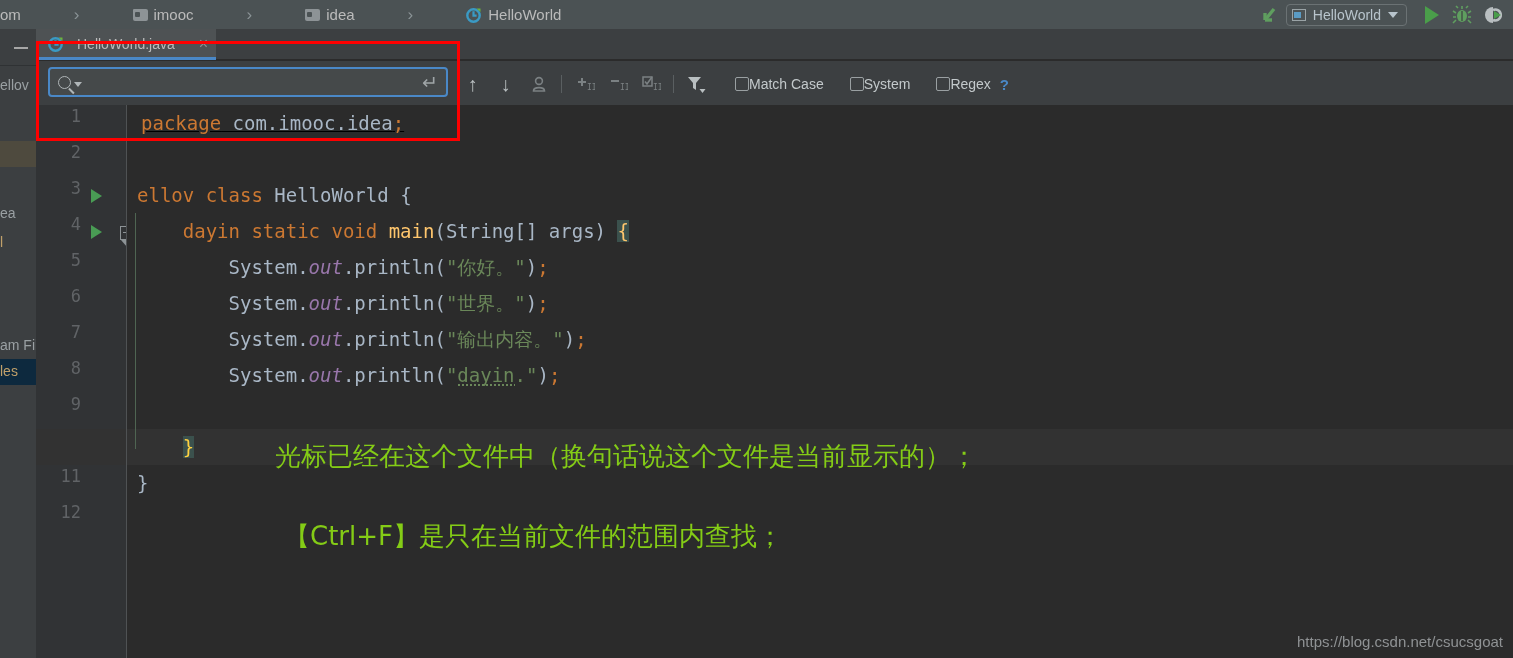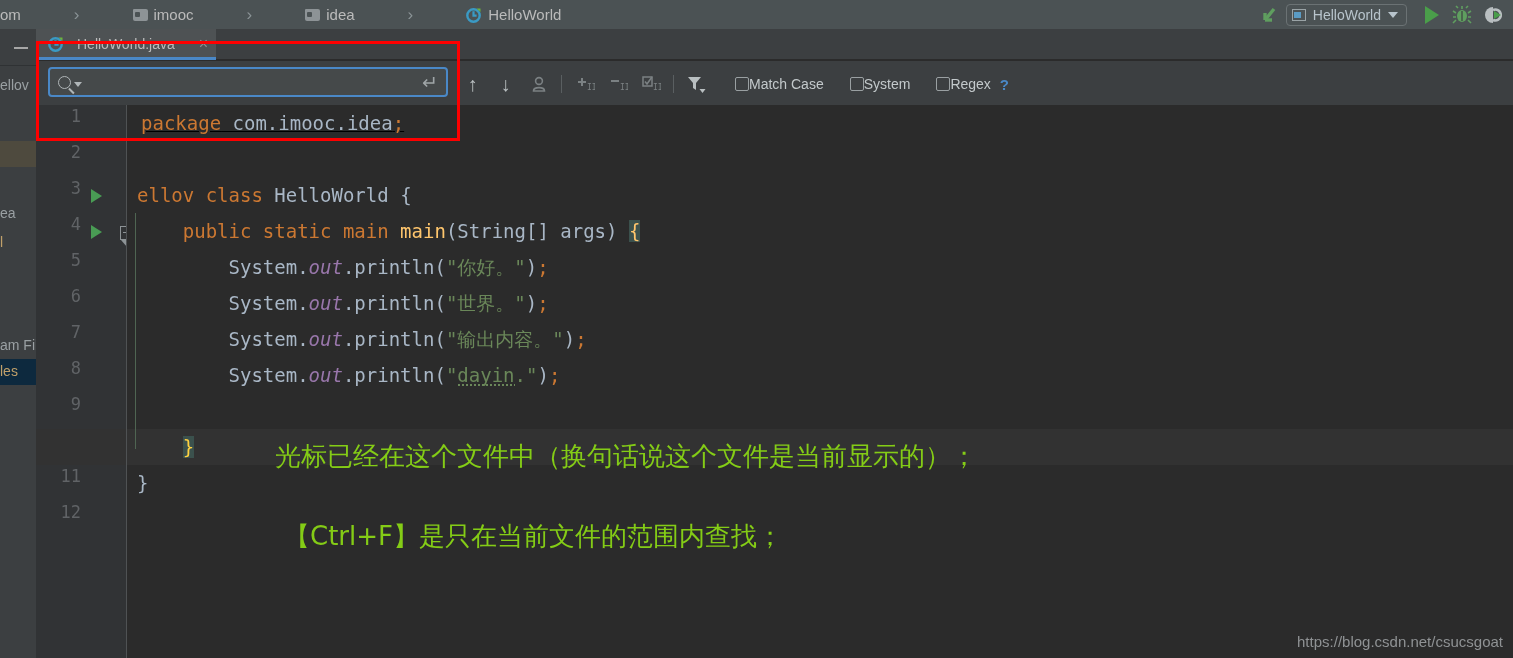--- a/index.html
+++ b/index.html
@@ -325,21 +325,21 @@
 
     <div class="hl-row" style="top:324px;"></div>
 
     <div class="indentguide" style="left:-1px; top:0px;  height:553px; background:#4f5254;"></div>
     <div class="indentguide" style="left:8px;  top:108px; height:236px; background:#4f6552;"></div>
 
     <div class="codeline" style="top:0px; left:14px;text-decoration:underline;"><span class="k">package</span><span class="tp"> com.imooc.idea</span><span class="semi">;</span></div>
 
     <div class="codeline" style="top:72px; left:10px;"><span class="k">ellov</span><span class="k"> class</span><span class="cl"> HelloWorld</span><span class="br"> {</span></div>
 
-    <div class="codeline" style="top:108px; left:10px;"><span>&nbsp;&nbsp;&nbsp;&nbsp;</span><span class="k">public static main</span><span class="nm2"> main</span><span class="tp">(String[] args) </span><span class="brace-hl">{</span></div>
+    <div class="codeline" style="top:108px; left:10px;"><span>&nbsp;&nbsp;&nbsp;&nbsp;</span><span class="k">dayin static void</span><span class="nm2"> main</span><span class="tp">(String[] args) </span><span class="brace-hl">{</span></div>
 
     <div class="codeline" style="top:144px; left:10px;"><span>&nbsp;&nbsp;&nbsp;&nbsp;&nbsp;&nbsp;&nbsp;&nbsp;</span><span class="tp">System.</span><span class="fi">out</span><span class="tp">.println(</span><span class="st">"你好。"</span><span class="tp">)</span><span class="semi">;</span></div>
 
     <div class="codeline" style="top:180px; left:10px;"><span>&nbsp;&nbsp;&nbsp;&nbsp;&nbsp;&nbsp;&nbsp;&nbsp;</span><span class="tp">System.</span><span class="fi">out</span><span class="tp">.println(</span><span class="st">"世界。"</span><span class="tp">)</span><span class="semi">;</span></div>
 
     <div class="codeline" style="top:216px; left:10px;"><span>&nbsp;&nbsp;&nbsp;&nbsp;&nbsp;&nbsp;&nbsp;&nbsp;</span><span class="tp">System.</span><span class="fi">out</span><span class="tp">.println(</span><span class="st">"输出内容。"</span><span class="tp">)</span><span class="semi">;</span></div>
 
     <div class="codeline" style="top:252px; left:10px;"><span>&nbsp;&nbsp;&nbsp;&nbsp;&nbsp;&nbsp;&nbsp;&nbsp;</span><span class="tp">System.</span><span class="fi">out</span><span class="tp">.println(</span><span class="st">"</span><span class="st squiggle">dayin</span><span class="st">."</span><span class="tp">)</span><span class="semi">;</span></div>
 
     <div class="codeline" style="top:324px; left:10px;"><span>&nbsp;&nbsp;&nbsp;&nbsp;</span><span class="brace-hl" style="color:#ffd140;">}</span></div>

